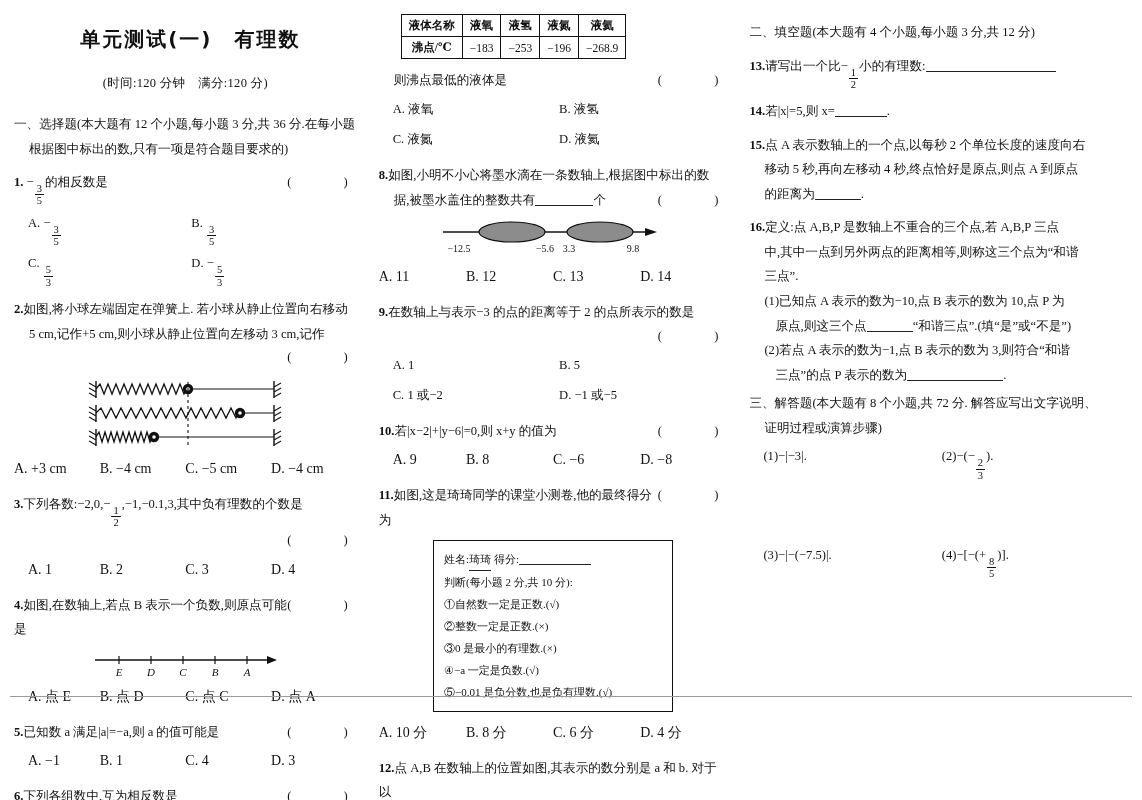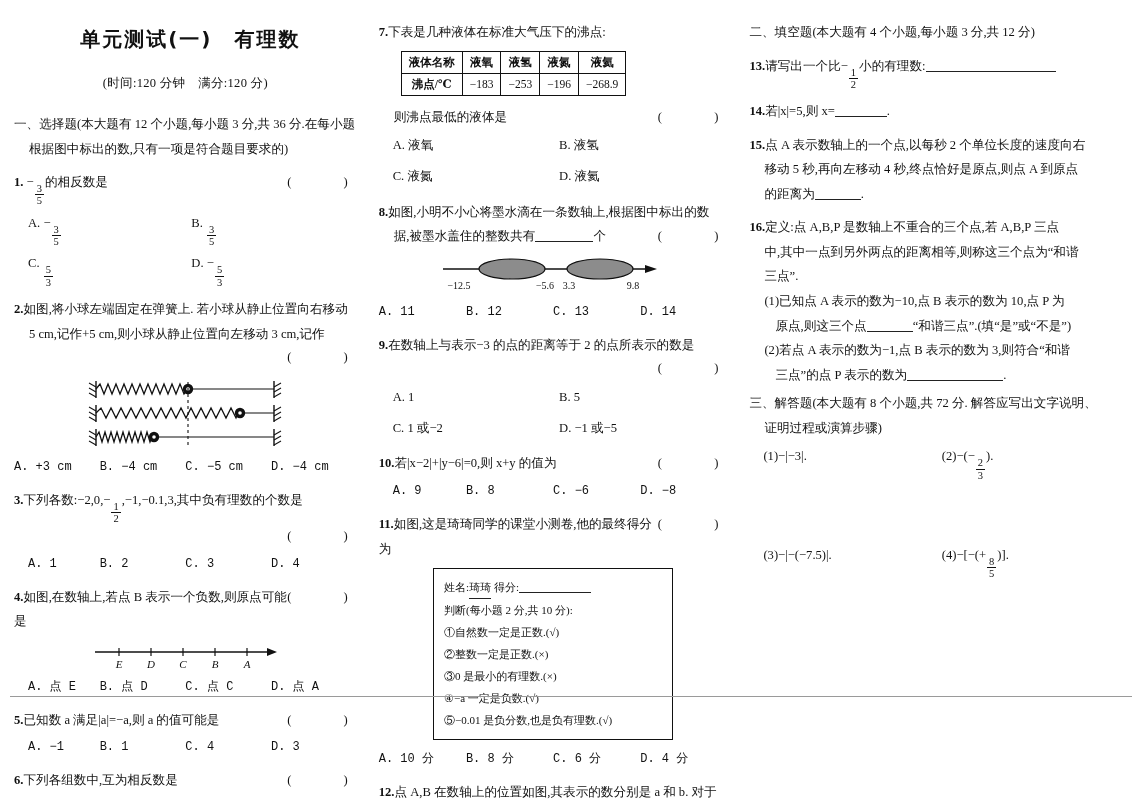--- a/index.html
+++ b/index.html
@@ -30,21 +30,21 @@
     text-align:center; margin:18px 0 0 0; padding-left:10px;
   }
   .subtitle { text-align:center; font-size:12.5px; margin-top:22px; letter-spacing:.3px; }
   .sec-head {
     font-weight:normal; font-size:12.6px; margin-top:20px; line-height:1.95;
   }
   .q { font-size:12.6px; line-height:1.95; margin-top:9px; position:relative; }
   .q .num { font-weight:bold; }
   .ind { padding-left:15px; }
   .ind2 { padding-left:26px; }
-  .opts { display:flex; font-size:12px; line-height:2.0; margin-top:3px;font-family:Liberation Mono, monospace; }
+  .opts { display:flex; font-size:14px; line-height:2.0; margin-top:3px; }
   .opts4 > div { width:25%; }
   .opts2 { display:flex; font-size:12.6px; line-height:2.2; margin-top:3px; }
   .opts2 > div { width:50%; }
   .opts2.indA > div:first-child { padding-left:14px; }
   .opts2.indA > div:last-child { padding-left:6px; }
   .opts4.indA > div:first-child { padding-left:14px; }
   .paren { float:right; letter-spacing:9px; }
   .parenline { text-align:right; font-size:12.6px; letter-spacing:9px; line-height:1.9;}
   .blank { display:inline-block; border-bottom:1px solid #222; vertical-align:-2px; }
 
@@ -242,23 +242,20 @@
 
     <div class="q">
       <span class="paren">(　　)</span>
       <span class="num">6.</span><span>下列各组数中,互为相反数是</span>
     </div>
 
   </div>
 
   <div class="col col2">
 
-    <div class="q" style="margin-top:12px">
-      <span class="num">7.</span><span>下表是几种液体在标准大气压下的沸点:</span>
-    </div>
     <table class="boil">
       <tbody>
             <tr>
         <td class="hd">液体名称</td>
         <td class="hd">液氧</td>
         <td class="hd">液氢</td>
         <td class="hd">液氮</td>
         <td class="hd">液氦</td>
       </tr>
       <tr>

